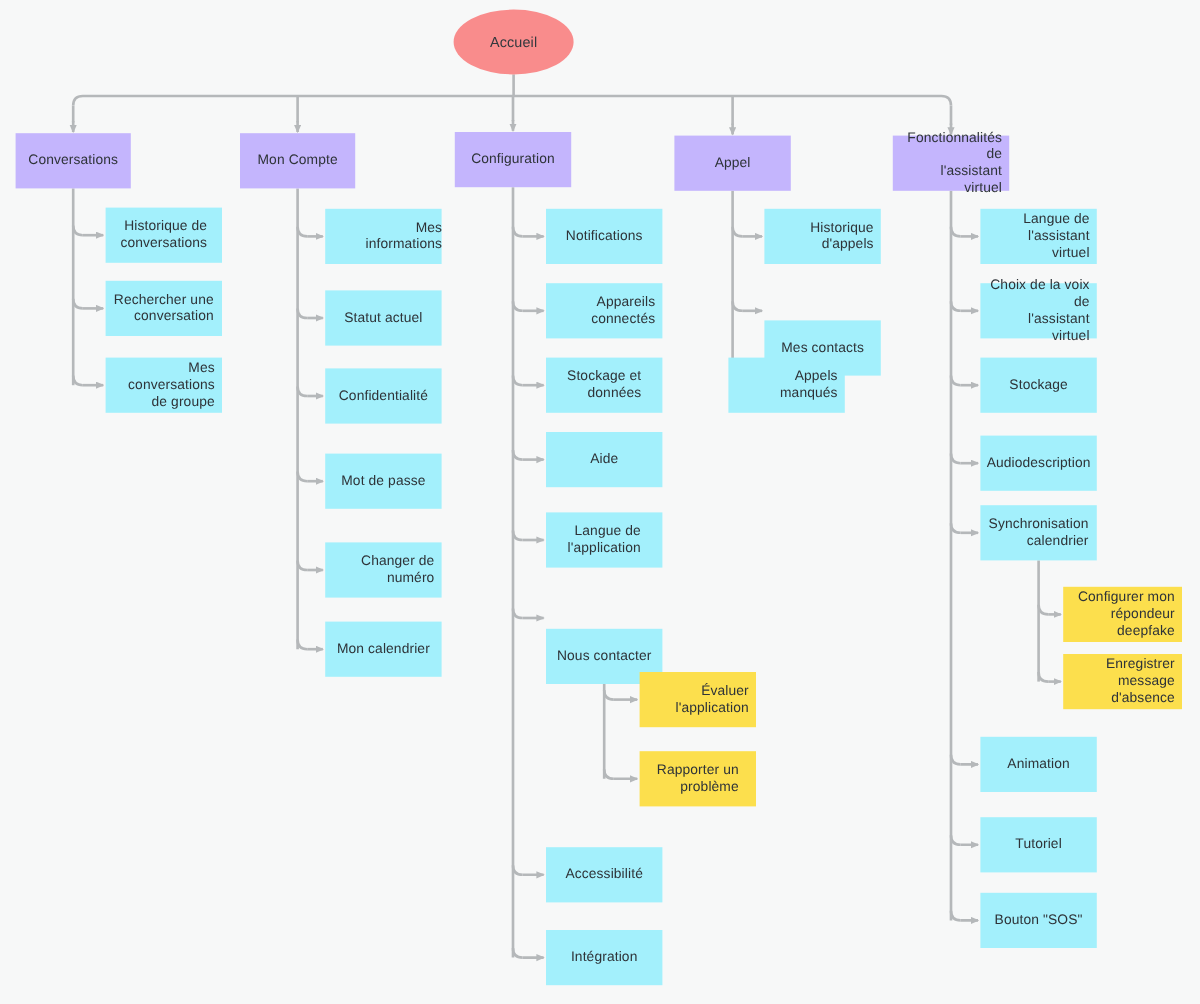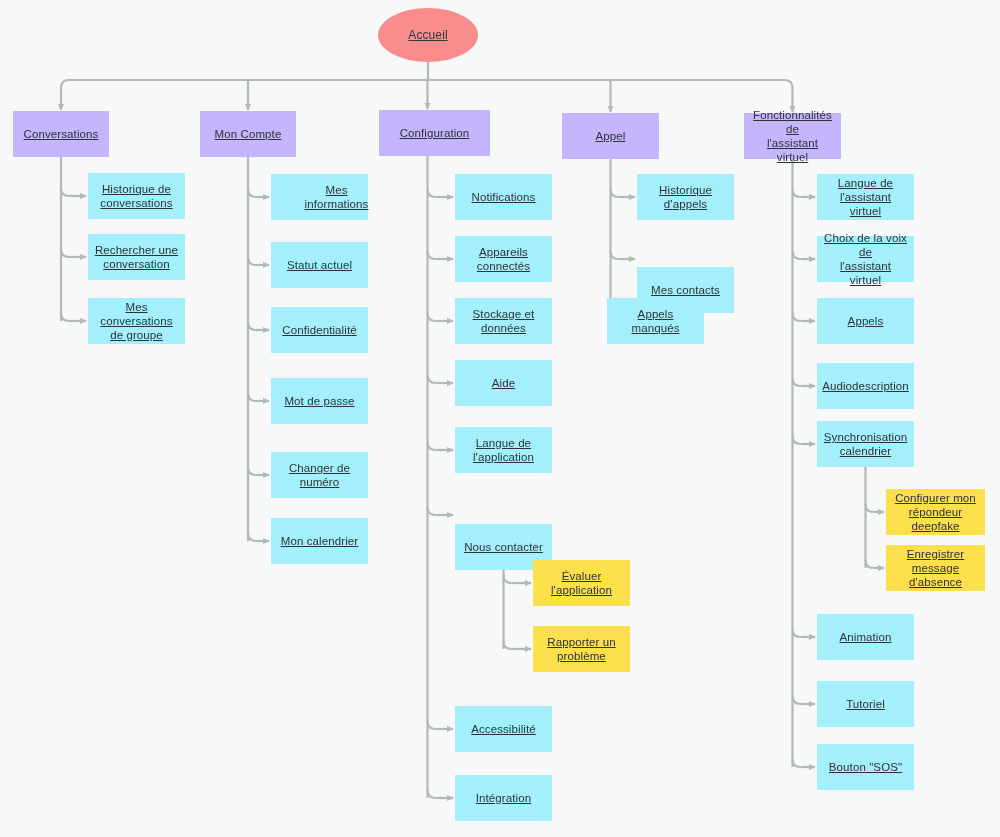--- a/index.html
+++ b/index.html
@@ -12,28 +12,27 @@
   }
   #canvas{position:absolute;left:0;top:0;width:1000px;height:837px;}
   svg.links{position:absolute;left:0;top:0;width:1000px;height:837px;pointer-events:none;}
 
   .node{
     position:absolute;
     box-sizing:border-box;
     display:flex;
     align-items:center;
     justify-content:center;
-    text-align:center;
+    text-align:right;
     color:#2e3338;
     font-size:11.5px;
     line-height:14px;
     letter-spacing:.1px;
     padding:2px 6px;
     white-space:pre-line;
-    text-decoration:underline;
   }
   .root{
     background:#f98c8c;
     border-radius:50%;
     color:#33383d;
     font-size:12px;
   }
   .lvl1{ background:#c4b5fd; }
   .lvl2{ background:#a3f0fc; }
   .lvl3{ background:#fcdf4d; }
@@ -143,21 +142,21 @@
 conversation</div>
       <div class="node lvl2" style="left: 88px; top: 298px; width: 97px; height: 46px;">Mes conversations
 de groupe</div>
       <div class="node lvl1" style="left: 200px; top: 111px; width: 96px; height: 46px;">Mon Compte</div>
       <div class="node lvl2" style="left: 271px; top: 174px; width: 97px; height: 46px; padding-left: 40px;">Mes informations</div>
       <div class="node lvl2" style="left: 271px; top: 242px; width: 97px; height: 46px;">Statut actuel</div>
       <div class="node lvl2" style="left: 271px; top: 307px; width: 97px; height: 46px;">Confidentialité</div>
       <div class="node lvl2" style="left: 271px; top: 378px; width: 97px; height: 46px;">Mot de passe</div>
       <div class="node lvl2" style="left: 271px; top: 452px; width: 97px; height: 46px;">Changer de numéro</div>
       <div class="node lvl2" style="left: 271px; top: 518px; width: 97px; height: 46px;">Mon calendrier</div>
-      <div class="node lvl1" style="left: 379px; top: 110px; width: 111px; height: 46px;">Configuration</div>
+      <div class="node lvl1" style="left: 379px; top: 110px; width: 97px; height: 46px;">Configuration</div>
       <div class="node lvl2" style="left: 455px; top: 174px; width: 97px; height: 46px;">Notifications</div>
       <div class="node lvl2" style="left: 455px; top: 236px; width: 97px; height: 46px;">Appareils connectés</div>
       <div class="node lvl2" style="left: 455px; top: 298px; width: 97px; height: 46px;">Stockage et
 données</div>
       <div class="node lvl2" style="left: 455px; top: 360px; width: 97px; height: 46px;">Aide</div>
       <div class="node lvl2" style="left: 455px; top: 427px; width: 97px; height: 46px;">Langue de
 l'application</div>
       <div class="node lvl2" style="left: 455px; top: 492px; width: 97px; height: 46px; margin-top: 32px;">Nous contacter</div>
       <div class="node lvl3" style="left: 533px; top: 560px; width: 97px; height: 46px;">Évaluer l'application</div>
       <div class="node lvl3" style="left: 533px; top: 626px; width: 97px; height: 46px;">Rapporter un
@@ -167,21 +166,21 @@
       <div class="node lvl1" style="left: 562px; top: 113px; width: 97px; height: 46px;">Appel</div>
       <div class="node lvl2" style="left: 637px; top: 174px; width: 97px; height: 46px;">Historique d'appels</div>
       <div class="node lvl2" style="left: 637px; top: 236px; width: 97px; height: 46px; margin-top: 31px;">Mes contacts</div>
       <div class="node lvl2" style="left: 607px; top: 298px; width: 97px; height: 46px;">Appels manqués</div>
       <div class="node lvl1" style="left: 744px; top: 113px; width: 97px; height: 46px;">Fonctionnalités de
 l'assistant virtuel</div>
       <div class="node lvl2" style="left: 817px; top: 174px; width: 97px; height: 46px;">Langue de
 l'assistant virtuel</div>
       <div class="node lvl2" style="left: 817px; top: 236px; width: 97px; height: 46px;">Choix de la voix de
 l'assistant virtuel</div>
-      <div class="node lvl2" style="left: 817px; top: 298px; width: 97px; height: 46px;">Appels</div>
+      <div class="node lvl2" style="left: 817px; top: 298px; width: 97px; height: 46px;">Stockage</div>
       <div class="node lvl2" style="left: 817px; top: 363px; width: 97px; height: 46px;">Audiodescription</div>
       <div class="node lvl2" style="left: 817px; top: 421px; width: 97px; height: 46px;">Synchronisation
 calendrier</div>
       <div class="node lvl3" style="left: 886px; top: 489px; width: 99px; height: 46px;">Configurer mon
 répondeur deepfake</div>
       <div class="node lvl3" style="left: 886px; top: 545px; width: 99px; height: 46px;">Enregistrer message
 d'absence</div>
       <div class="node lvl2" style="left: 817px; top: 614px; width: 97px; height: 46px;">Animation</div>
       <div class="node lvl2" style="left: 817px; top: 681px; width: 97px; height: 46px;">Tutoriel</div>
       <div class="node lvl2" style="left: 817px; top: 744px; width: 97px; height: 46px;">Bouton "SOS"</div>

